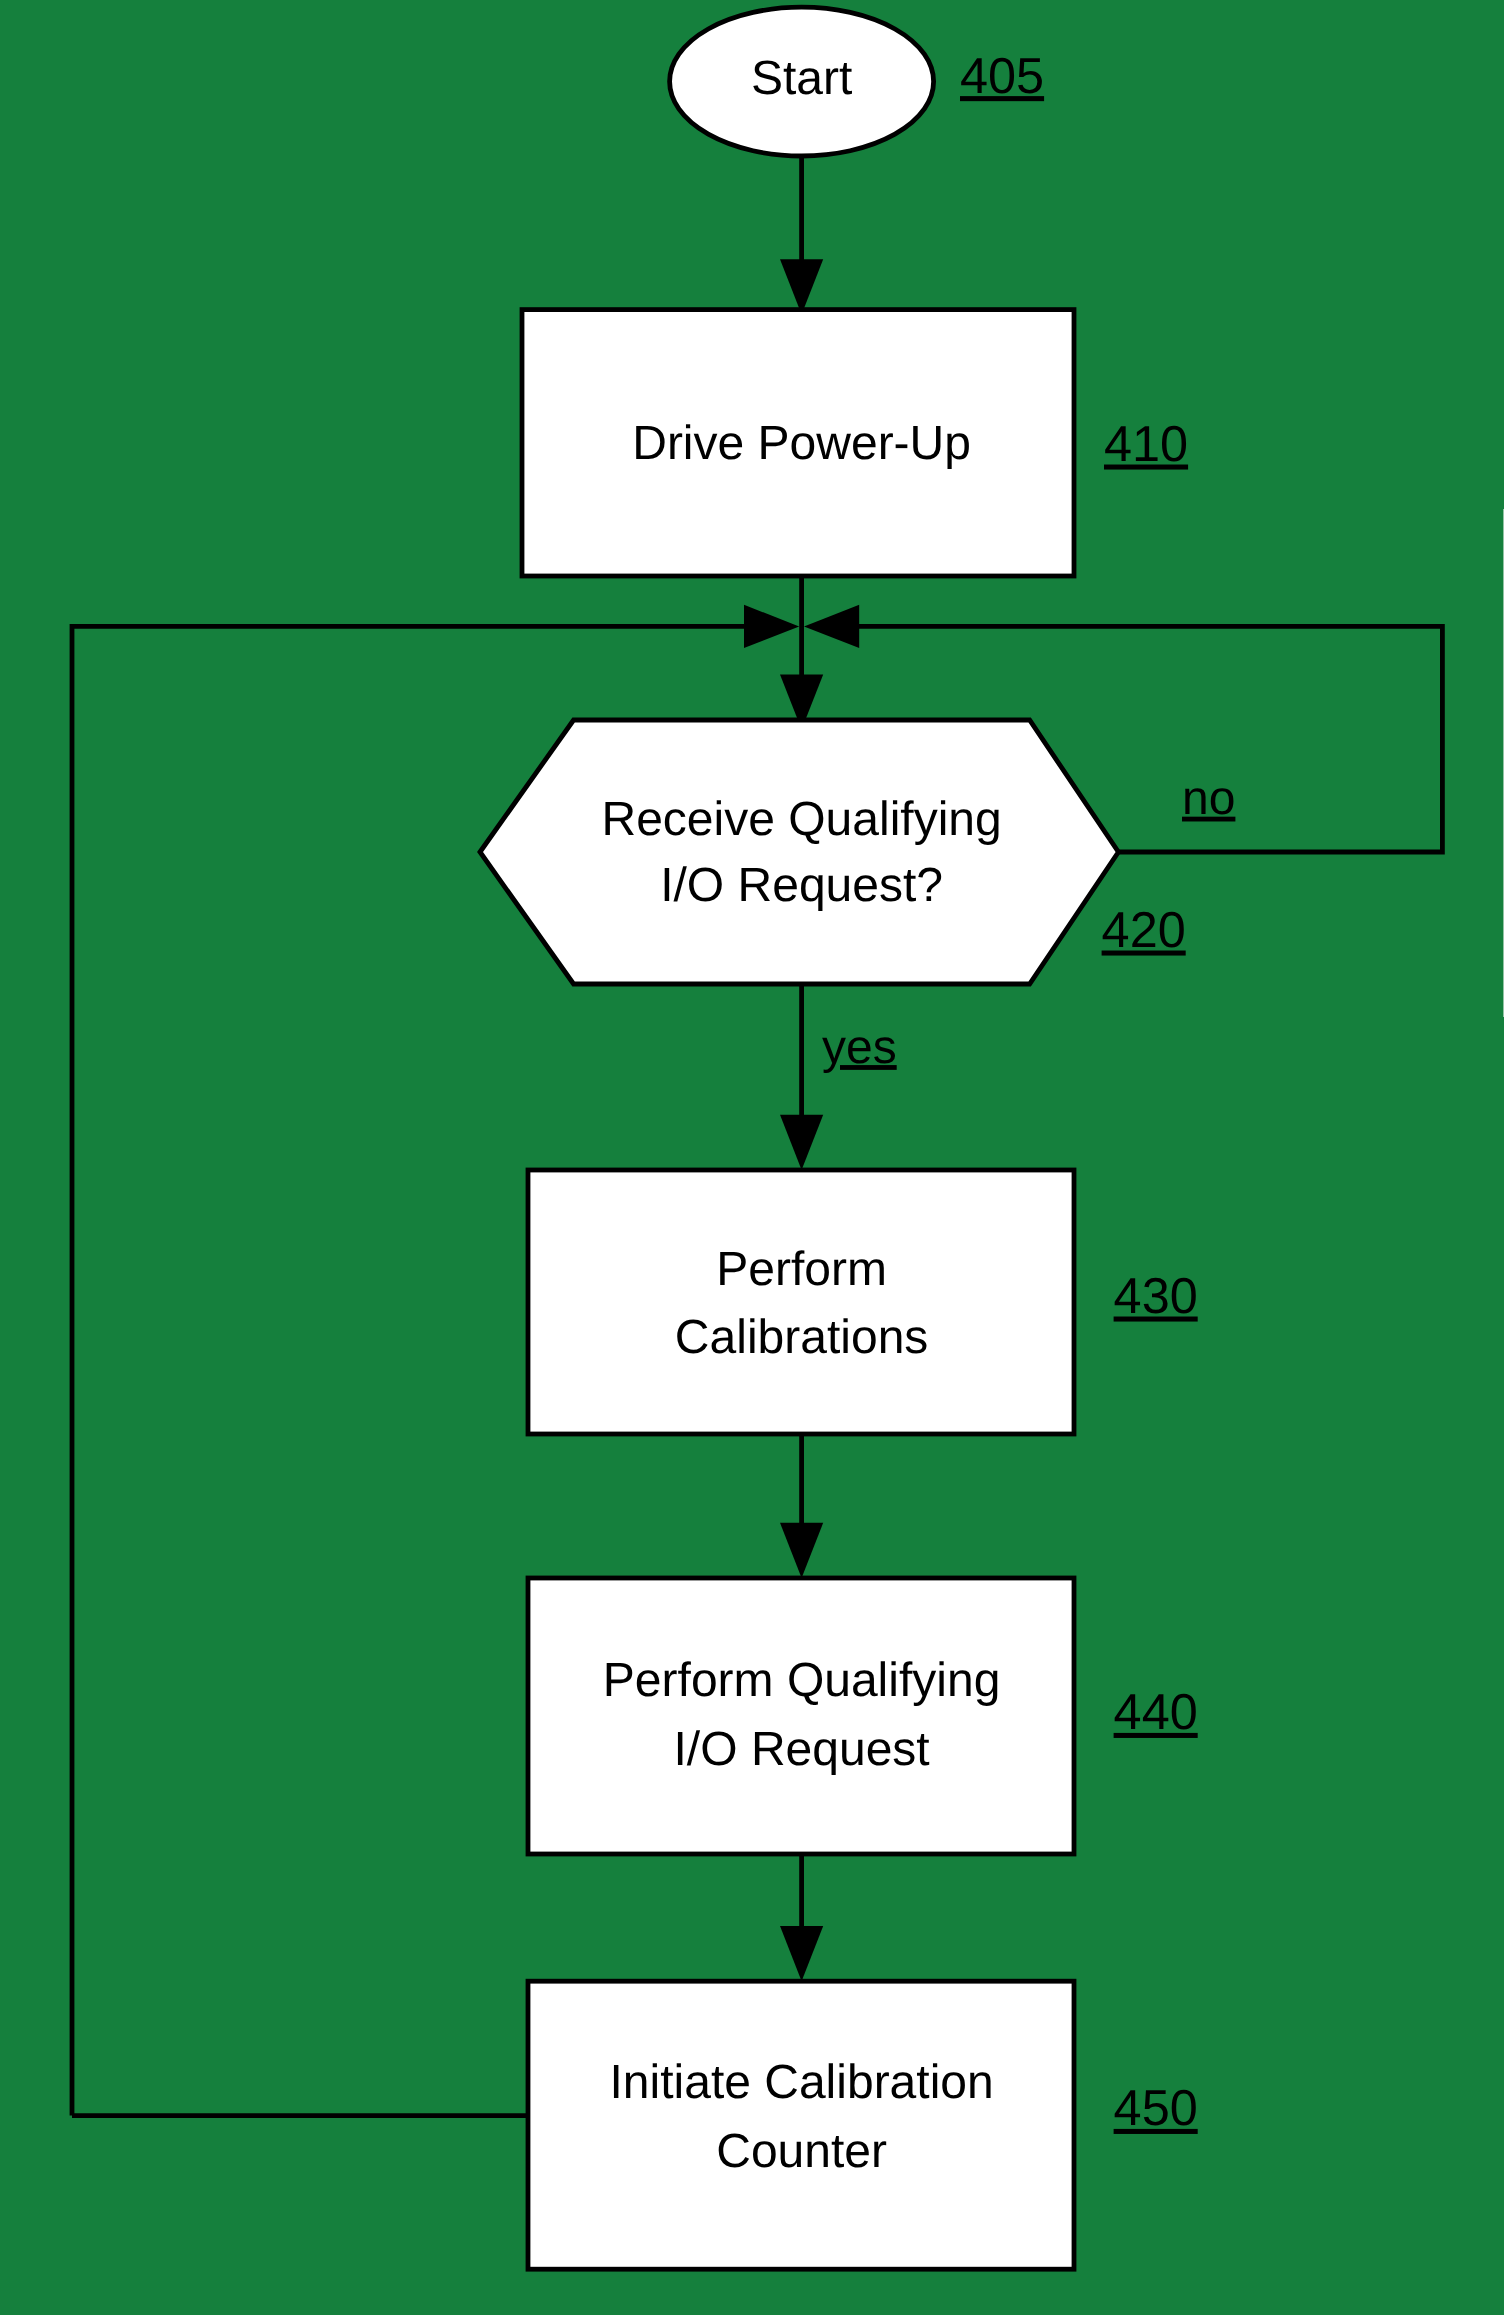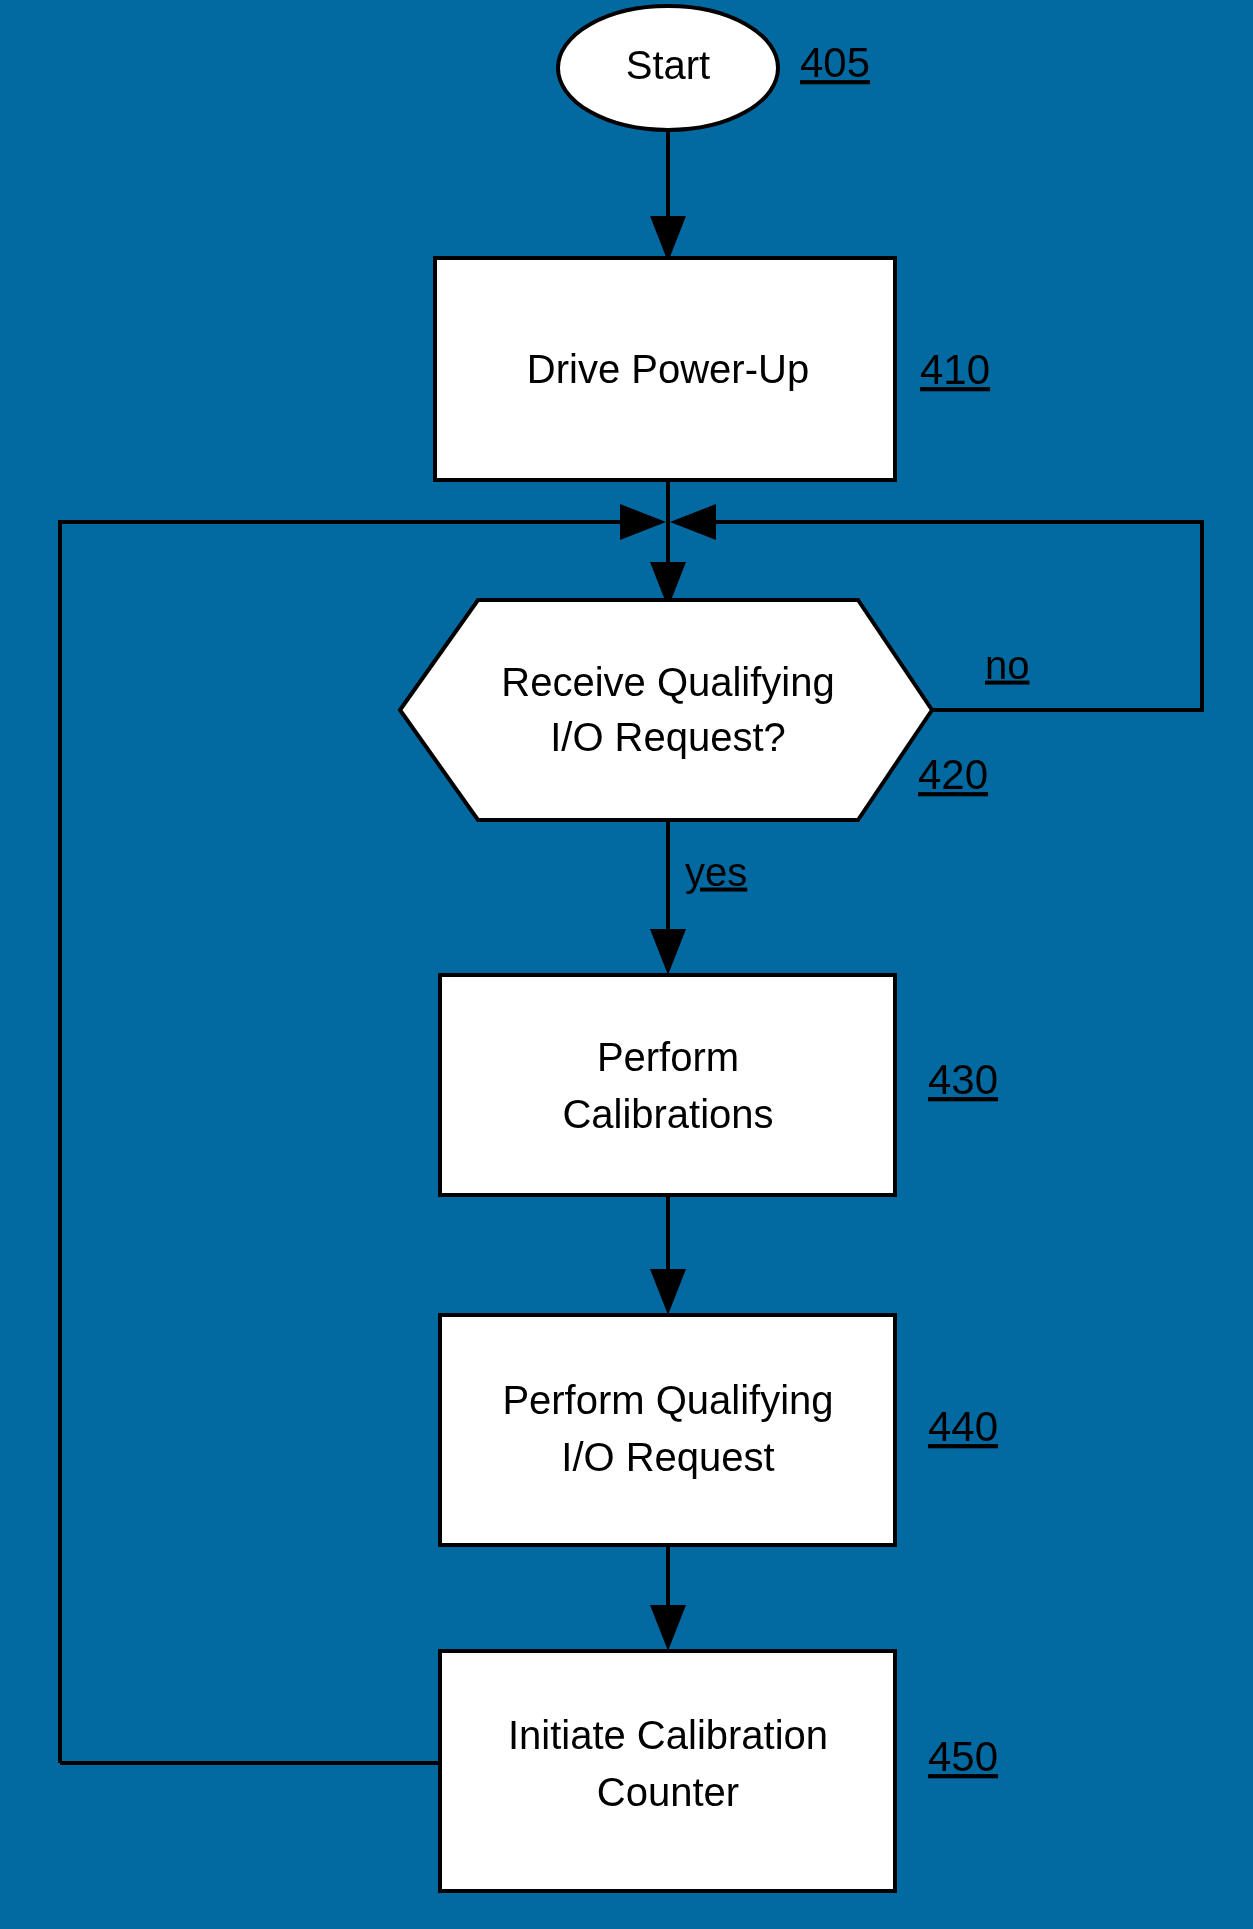--- a/index.html
+++ b/index.html
@@ -11,21 +11,21 @@
   body {
     width: 1253px;
     height: 1929px;
     font-family: "Liberation Sans", sans-serif;
     overflow: hidden;
   }
   #diagram-root {
     position: relative;
     width: 1253px;
     height: 1929px;
-    background: #0369a1;
+    background: #15803d;
     text-decoration: underline;
   }
   svg.flow-canvas {
     position: absolute;
     top: 0;
     left: 0;
     width: 1253px;
     height: 1929px;
     display: block;
   }

